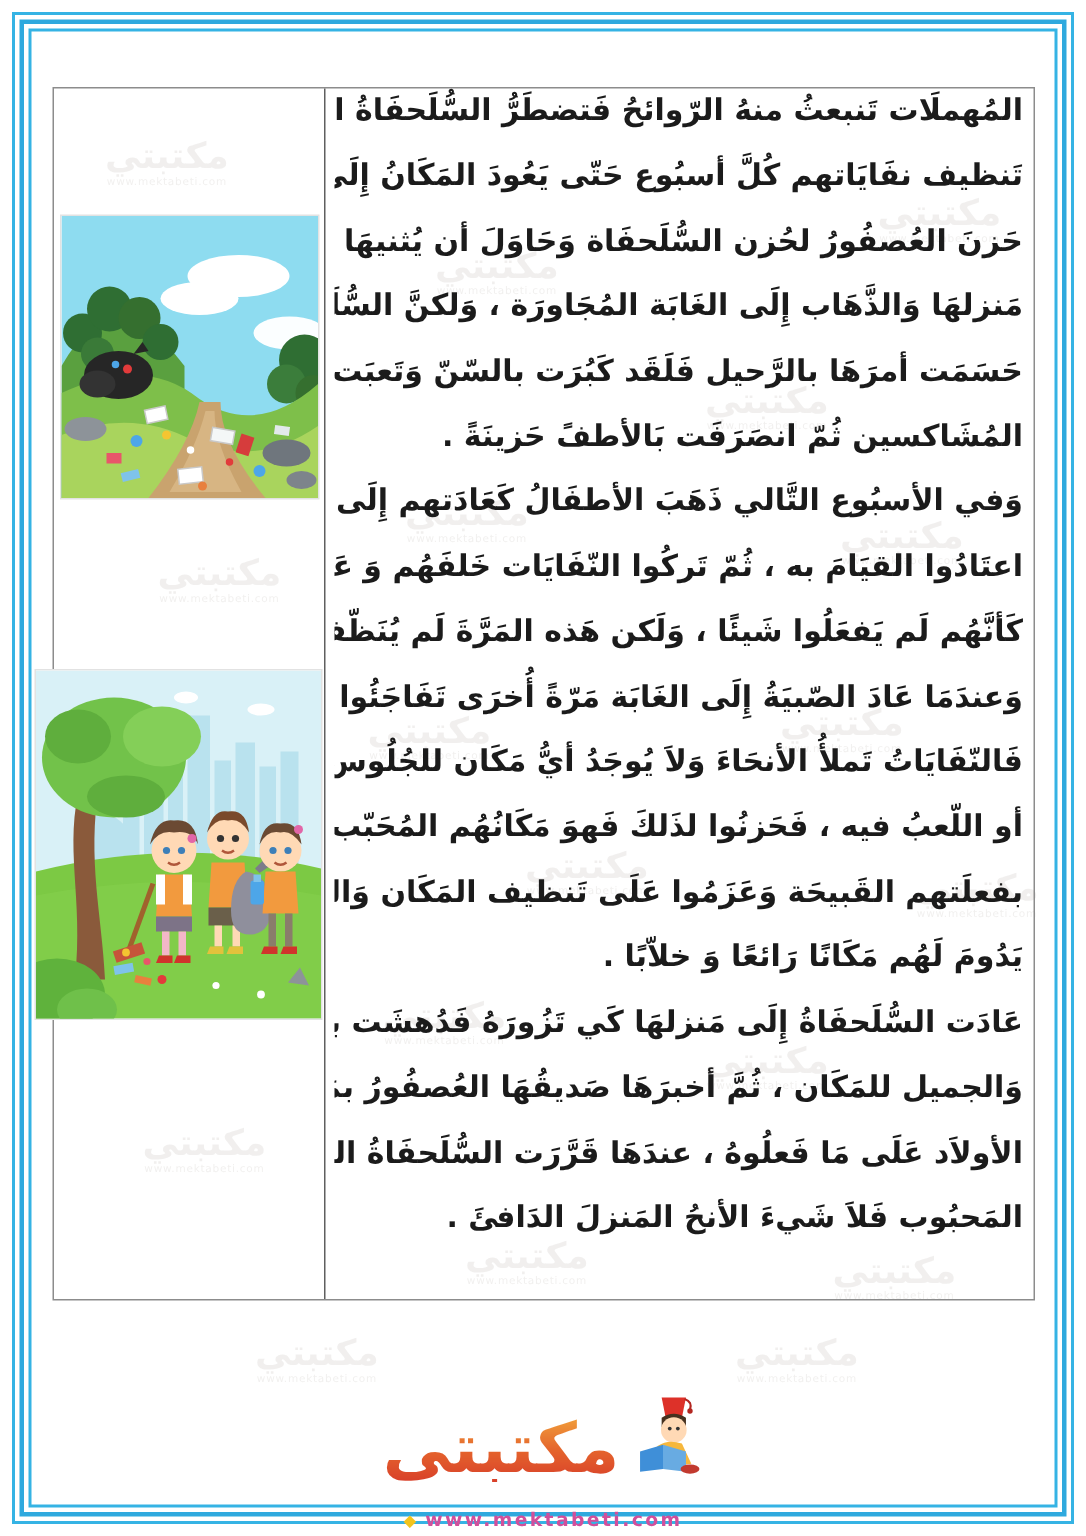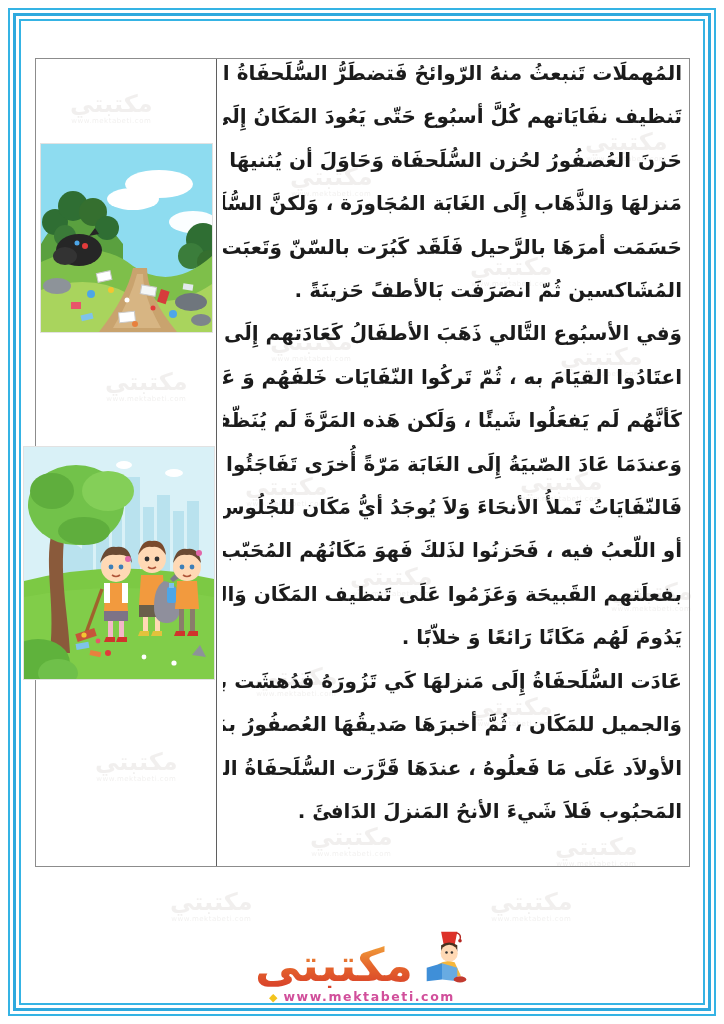--- a/index.html
+++ b/index.html
@@ -55,21 +55,21 @@
   }
   .logo-row{display:flex; align-items:flex-end; justify-content:center; gap:2px;}
   .logo-word{
     font-size:46px; font-weight:bold; line-height:1;
     background:linear-gradient(180deg,#f2a63c 0%, #e4632c 55%, #d8402a 100%);
     -webkit-background-clip:text; background-clip:text;
     -webkit-text-fill-color:transparent; color:#e4632c;
     letter-spacing:-2px;
   }
   .logo-url{
-    margin-top:1px; font-size:12.5px; font-weight:bold; letter-spacing:1.6px;
+    margin-top:17px; font-size:12.5px; font-weight:bold; letter-spacing:1.6px;
     color:#d14f9b; white-space:nowrap;
   }
   .logo-url .diamond{color:#f3c41d; font-size:11px; letter-spacing:0;}
 </style>
 </head>
 <body>
 
 <div class="page">
 
   <div class="frame-outer"></div>

